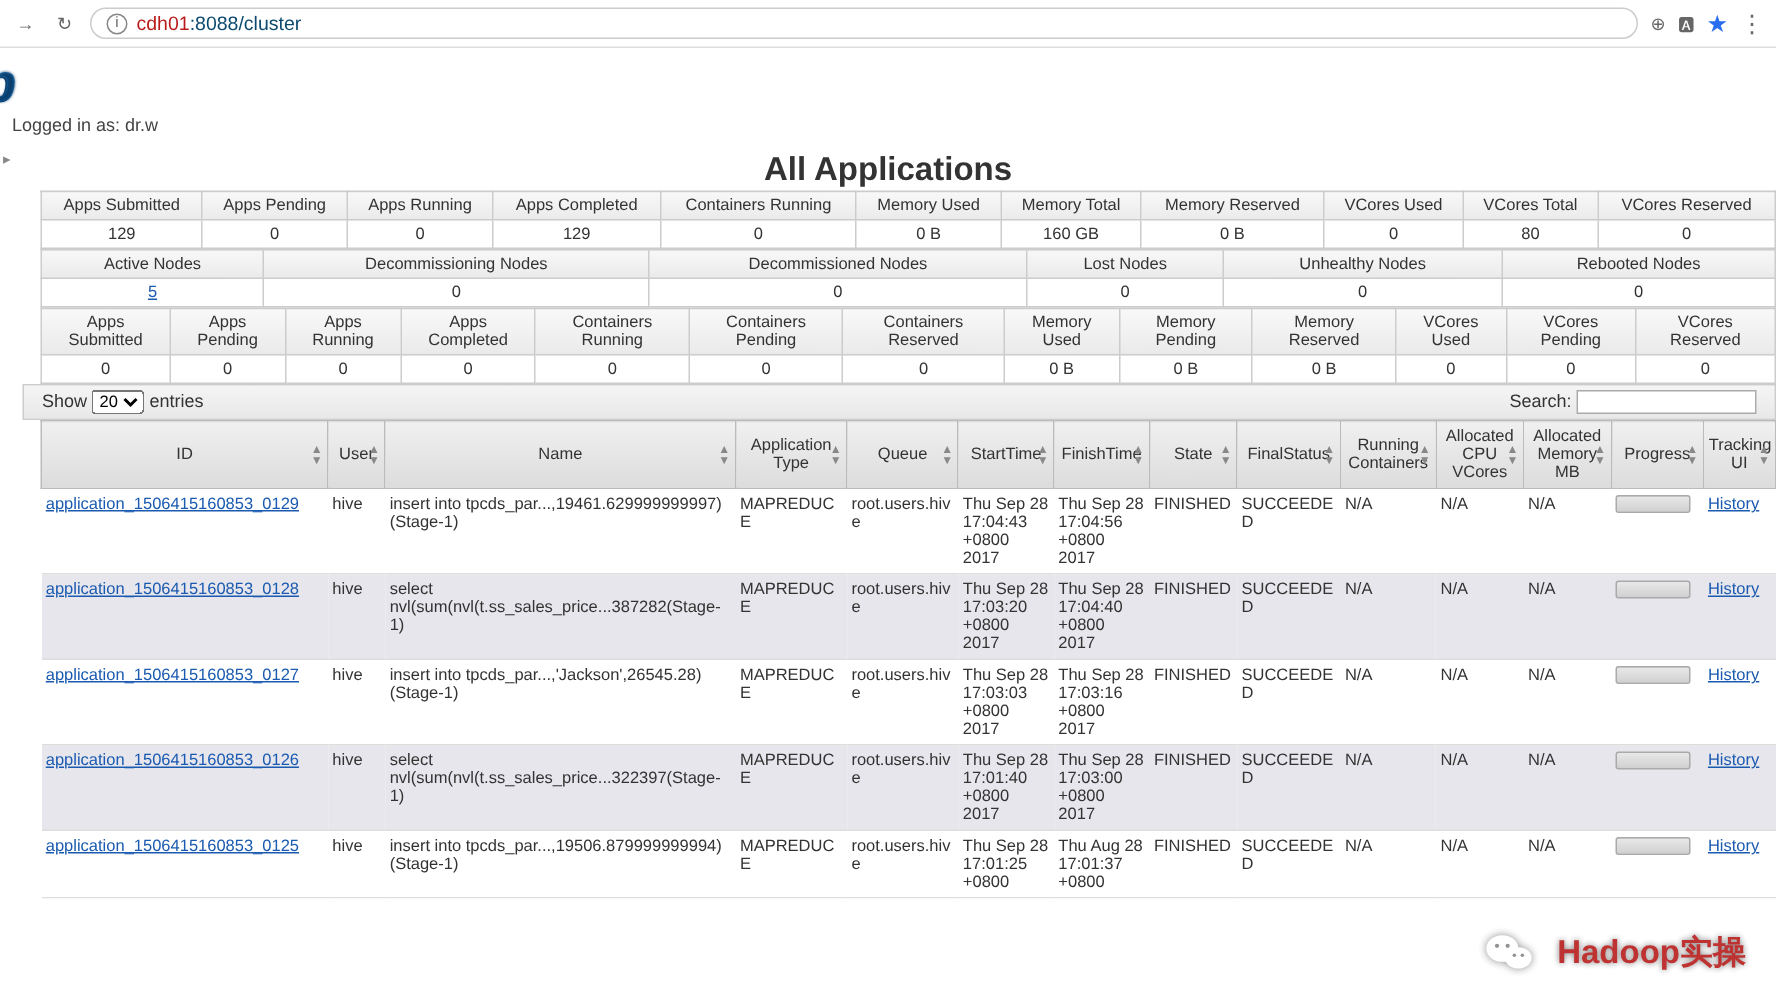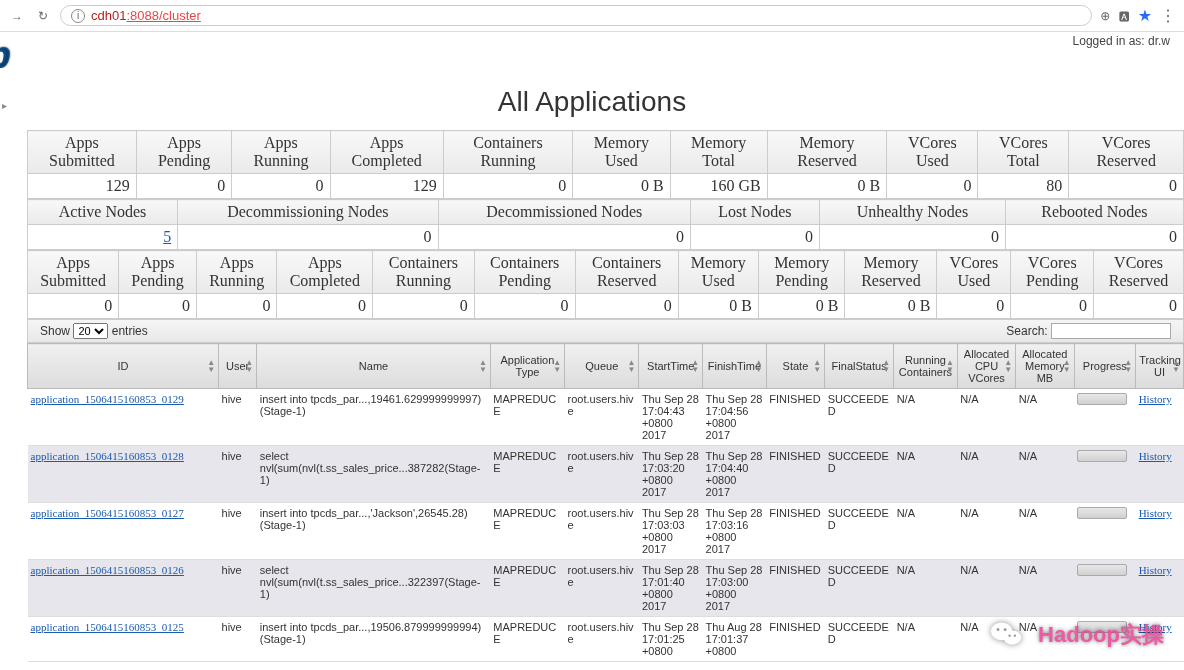--- a/index.html
+++ b/index.html
@@ -3,57 +3,57 @@
 <meta charset="utf-8">
 <style>
 * { box-sizing: border-box; margin: 0; padding: 0; }
 body { font-family: Arial, sans-serif; font-size: 12px; color: #333; background: #fff; overflow-x: hidden; }
 
 .browser-bar { display: flex; align-items: center; padding: 4px 8px; border-bottom: 1px solid #ddd; gap: 8px; height: 32px; }
 .nav-btn { width: 18px; height: 18px; display: flex; align-items: center; justify-content: center; color: #666; cursor: pointer; }
 .addr-wrap { flex: 1; display: flex; align-items: center; border: 1px solid #ccc; border-radius: 14px; padding: 2px 10px; gap: 6px; font-size: 13px; }
 .info-icon { border: 1px solid #888; border-radius: 50%; width: 14px; height: 14px; display: flex; align-items: center; justify-content: center; font-size: 10px; color: #666; }
 .url-host { color: #b91c1c; }
-.url-port { color: #ef4444; text-decoration: underline; }
+.url-port { color: #0c4a6e; }
 .bar-icons { display: flex; gap: 8px; align-items: center; color: #666; }
 .star { color: #2a6ef0; font-size: 16px; }
 .vdots { font-size: 16px; }
 
-.topbar { display: flex; justify-content: space-between; align-items: flex-start; padding: 2px 8px; }
+.topbar { display: flex; justify-content: space-between; align-items: flex-start; padding: 2px 8px; flex-direction: column; }
 .logo-wrap { position: relative; left: -40px; }
 .logo { font-family: Impact, sans-serif; font-style: italic; font-size: 36px; font-weight: bold; color: #fff; text-shadow: 0 0 2px #0a3e6e; background: linear-gradient(#4aa3e5, #0a5fa3); -webkit-background-clip: text; background-clip: text; -webkit-text-fill-color: transparent; letter-spacing: -1px; }
 .logo-outline { position: absolute; inset: 0; font-family: Impact, sans-serif; font-style: italic; font-size: 36px; font-weight: bold; color: #0a3e6e; z-index: -1; letter-spacing: -1px; transform: translate(-1px, 1px); }
 .logged { font-size: 12px; color: #444; padding-right: 6px; }
 
-h1.title { text-align: center; font-size: 28px; font-weight: normal; margin: 8px 0 12px; }
+h1.title { text-align: center; font-size: 22px; font-weight: bold; margin: 8px 0 1px; }
 
 .content { padding: 0 0 0 15px; }
 .sidebar-arrow { position: absolute; left: 2px; top: 100px; font-size: 10px; color: #888; cursor: pointer; }
 
 .section-label { font-size: 13px; color: #333; margin: 2px 0 1px 0; padding-left: 12px; }
 
-.metrics-table { width: calc(100% - 12px); margin-left: 12px; border-collapse: collapse; font-size: 16px; font-family: Liberation Serif, serif; }
+.metrics-table { width: calc(100% - 12px); margin-left: 12px; border-collapse: collapse; font-size: 11px; }
 .metrics-table th { background: linear-gradient(#f8f8f8, #eaeaea); border: 1px solid #ccc; padding: 3px 6px; font-weight: normal; color: #333; }
-.metrics-table td { border: 1px solid #ccc; padding: 3px 6px; text-align: right; }
+.metrics-table td { border: 1px solid #ccc; padding: 3px 6px; text-align: center; }
 .metrics-table td a { color: #1a5ab0; text-decoration: underline; }
 
-.controls-row { display: flex; justify-content: space-between; align-items: flex-start; padding: 3px 12px; font-size: 12px; background: linear-gradient(#f5f5f5, #e8e8e8); border: 1px solid #ccc; margin-left: 12px; margin-right: 0; }
+.controls-row { display: flex; justify-content: space-between; align-items: flex-start; padding: 3px 12px; font-size: 12px; background: linear-gradient(#f5f5f5, #e8e8e8); border: 1px solid #ccc; margin-right: 0; }
 .controls-row select { font-size: 11px; }
 .search-box { border: 1px solid #aaa; padding: 1px 4px; width: 120px; font-size: 11px; }
 
 .apps-table { width: calc(100% - 12px); margin-left: 12px; border-collapse: collapse; font-size: 12px; table-layout: fixed; }
 .apps-table thead th { background: linear-gradient(#f0f0f0, #dcdcdc); border: 1px solid #bbb; padding: 4px 3px; font-weight: normal; position: relative; font-size: 11px; }
 .apps-table thead th .sort-ind { position: absolute; right: 3px; top: 50%; transform: translateY(-50%); font-size: 8px; color: #888; line-height: 7px; }
 .apps-table tbody td { border-bottom: 1px solid #ddd; padding: 4px 3px; vertical-align: top; font-size: 11px; word-wrap: break-word; }
 .apps-table tbody tr:nth-child(even) { background: #e6e6ec; }
 .apps-table tbody tr:nth-child(odd) { background: #fff; }
-.apps-table a { color: #1a5ab0; text-decoration: underline; font-family: Liberation Serif, serif; }
+.apps-table a { color: #1a5ab0; text-decoration: underline; }
 .progress-bar { width: 50px; height: 12px; background: linear-gradient(#e8e8e8, #d0d0d0); border: 1px solid #aaa; border-radius: 2px; display: inline-block; }
 
-.watermark { position: fixed; right: 20px; bottom: 20px; display: flex; gap: 16px; color: #ec4899; font-size: 22px; font-weight: bold; opacity: 0.9; text-shadow: 0 0 4px rgba(0,0,0,0.6); pointer-events: none; }
+.watermark { position: fixed; right: 20px; bottom: 20px; display: flex; align-items: center; gap: 16px; color: #b91c1c; font-size: 22px; font-weight: bold; opacity: 0.9; text-shadow: 0 0 4px rgba(0,0,0,0.6); pointer-events: none; }
 .wechat-ic { width: 32px; height: 28px; fill: #fff; filter: drop-shadow(0 0 3px rgba(0,0,0,0.5)); }
 
 .col-id { width: 180px; }
 .col-user { width: 36px; }
 .col-name { width: 220px; }
 .col-type { width: 70px; }
 .col-queue { width: 70px; }
 .col-start { width: 60px; }
 .col-finish { width: 60px; }
 .col-state { width: 55px; }

